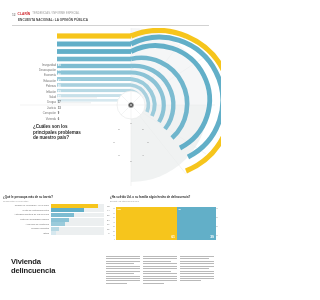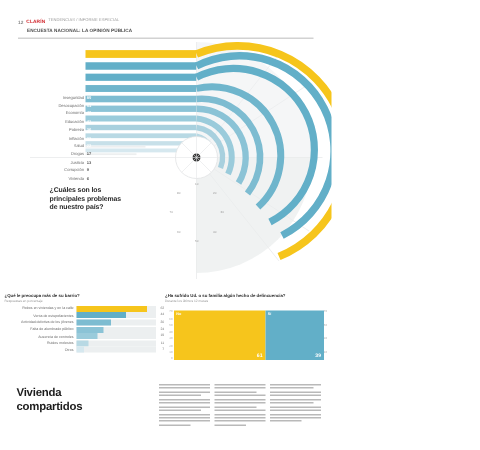--- a/index.html
+++ b/index.html
@@ -327,21 +327,21 @@
     <div class="raxisR">
       <span class="rax-t" style="top:0px">70</span>
       <span class="rax-t" style="top:9px">50</span>
       <span class="rax-t" style="top:18px">30</span>
       <span class="rax-t" style="top:27px">10</span>
     </div>
   </div>
 
   <div class="headline">
     <div class="hl-line">Vivienda</div>
-    <div class="hl-line">compartidos</div>
+    <div class="hl-line">delincuencia</div>
   </div>
 
   <div class="bodycols">
     <div class="bcol">
       <div class="bline"></div>
         <div class="bline"></div>
         <div class="bline"></div>
       <div class="bline mid"></div>
         <div class="bline"></div>
         <div class="bline"></div>

